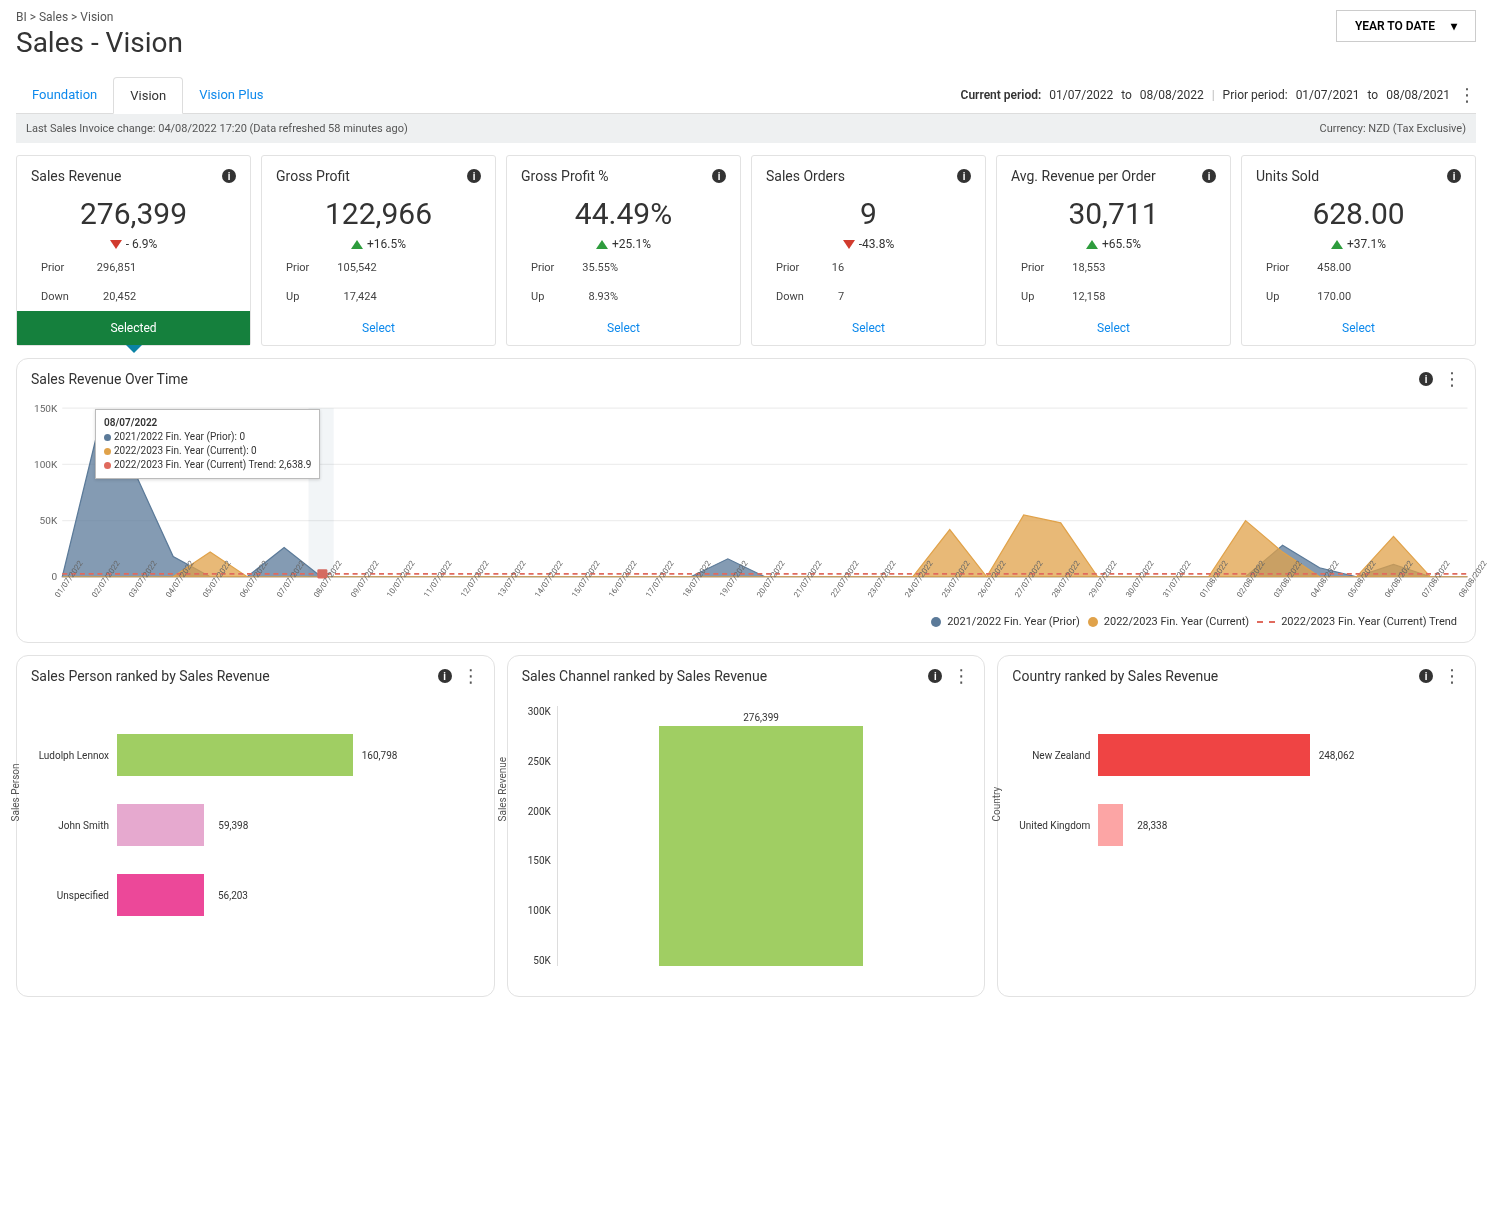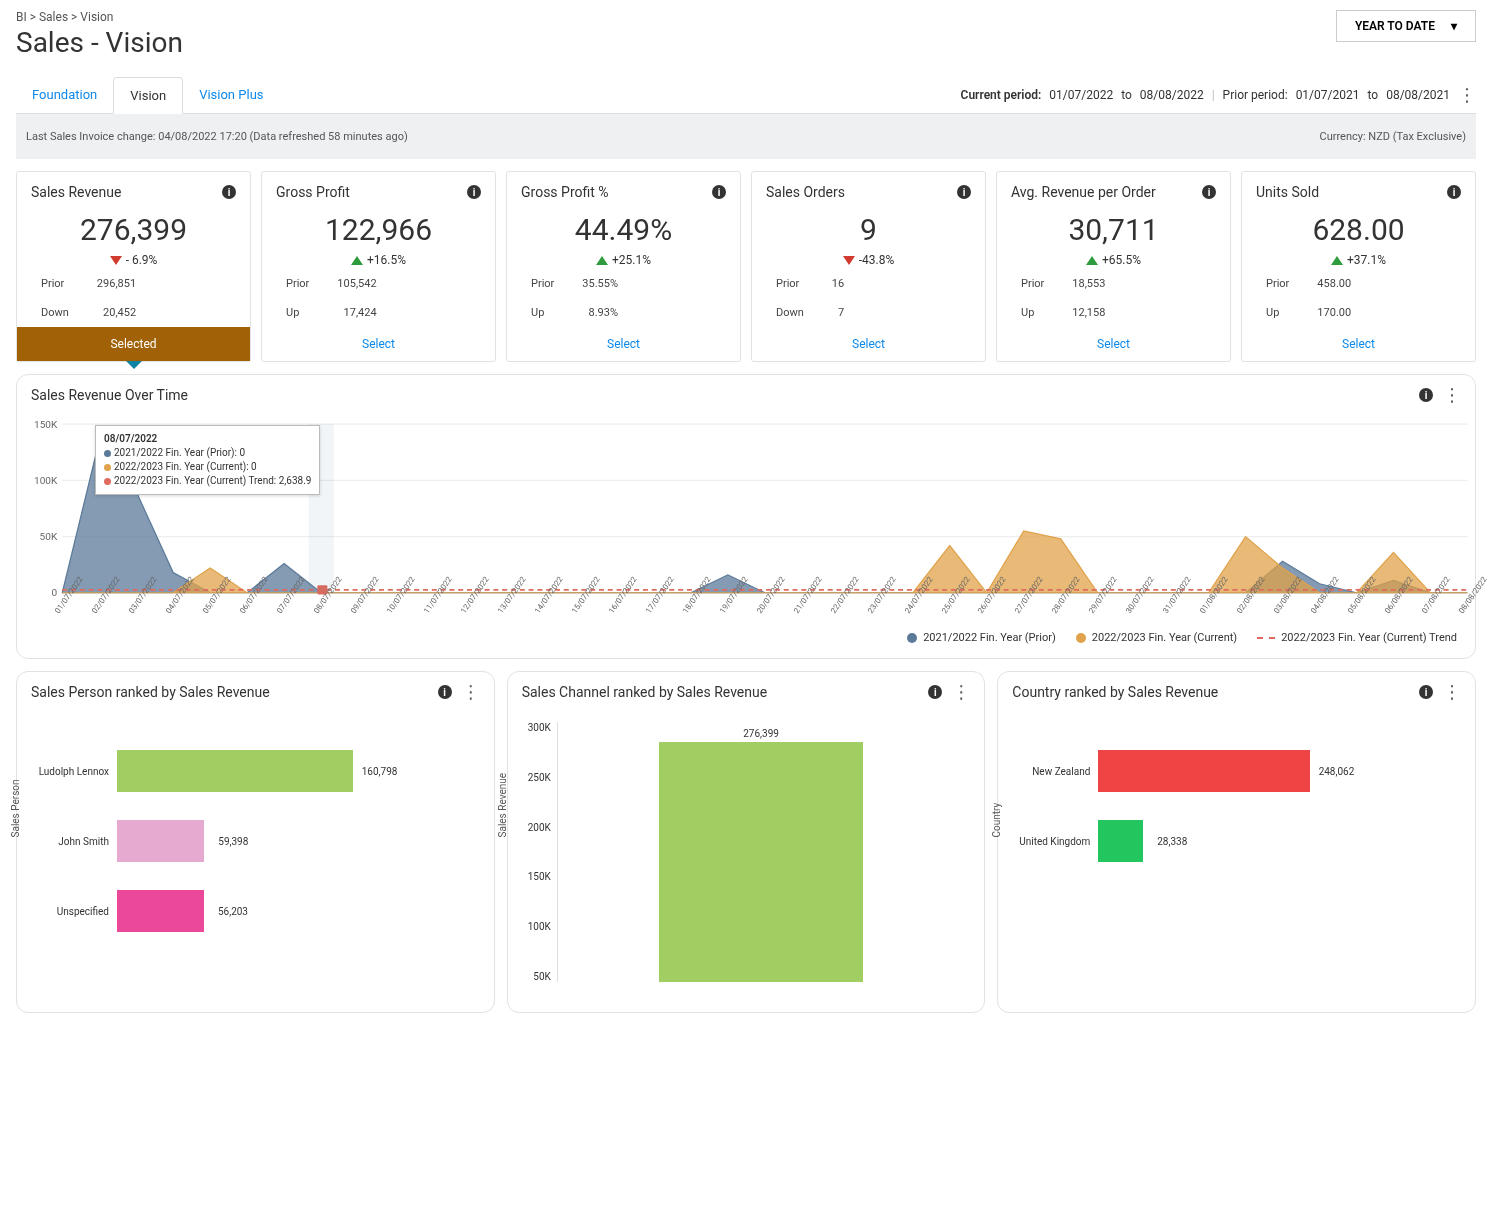--- a/index.html
+++ b/index.html
@@ -9,45 +9,45 @@
 .title{font-size:28px;font-weight:400;margin:2px 0 10px}
 .topbar{display:flex;justify-content:space-between;align-items:flex-start}
 .period-btn{border:1px solid #ccc;background:#fff;padding:8px 18px;font-size:12px;font-weight:600;display:flex;align-items:center;gap:16px;cursor:pointer}
 .tabs-row{display:flex;justify-content:space-between;align-items:center;border-bottom:1px solid #ddd;margin-top:8px}
 .tabs{display:flex}
 .tab{padding:10px 16px;font-size:13px;color:#0d89ec;cursor:pointer}
 .tab.active{color:#333;background:#fff;border:1px solid #ddd;border-bottom:1px solid #fff;margin-bottom:-1px;border-radius:4px 4px 0 0}
 .periods{font-size:12px;display:flex;gap:8px;align-items:center}
 .periods .lbl{font-weight:600}
 .periods .sep{color:#bbb}
-.infobar{display:flex;justify-content:space-between;background:#eef0f1;padding:16px 10px;font-size:11px;color:#555}
+.infobar{display:flex;justify-content:space-between;background:#eef0f1;padding:8px 10px;font-size:11px;color:#555}
 .kpis{display:grid;grid-template-columns:repeat(6,1fr);gap:10px;margin:12px 0}
 .card{border:1px solid #e2e2e2;border-radius:3px;background:#fff;position:relative;padding:12px 14px 0}
 .card h3{font-size:14px;font-weight:400;display:flex;justify-content:space-between;align-items:center}
 .info-ic{width:14px;height:14px;border-radius:50%;background:#333;color:#fff;display:inline-flex;align-items:center;justify-content:center;font-size:10px;font-weight:700}
 .kval{font-size:30px;font-weight:400;text-align:center;margin:12px 0 6px}
 .chg{display:flex;justify-content:center;align-items:center;gap:4px;font-size:12px;margin-bottom:10px}
 .tri{width:0;height:0;border-left:6px solid transparent;border-right:6px solid transparent}
 .tri.up{border-bottom:9px solid #2e9c3d}
 .tri.down{border-top:9px solid #d13b2e}
 .sub{display:flex;gap:28px;font-size:11px;color:#444;margin-bottom:8px;padding-left:10px}
 .sub .col{display:flex;flex-direction:column;gap:16px}
 .sel{margin:0 -14px;padding:10px;text-align:center;font-size:12px;cursor:pointer}
-.sel.active{background:#a16207;color:#fff}
+.sel.active{background:#15803d;color:#fff}
 .sel.inactive{color:#0d89ec}
 .card.selected::after{content:"";position:absolute;bottom:-8px;left:50%;margin-left:-8px;border-left:8px solid transparent;border-right:8px solid transparent;border-top:8px solid #0b83a5}
 .panel{border:1px solid #e2e2e2;border-radius:12px;margin-bottom:12px;background:#fff}
 .panel-h{display:flex;justify-content:space-between;align-items:center;padding:12px 14px;font-size:14px}
 .panel-h .tools{display:flex;gap:10px;align-items:center}
 .dots{font-size:18px;line-height:10px;color:#555;cursor:pointer}
 .chart-area{position:relative}
 .area-chart{width:100%;height:195px;display:block}
 .tooltip{position:absolute;top:10px;left:78px;background:#fff;border:1px solid #bbb;padding:6px 8px;font-size:10px;line-height:1.4;box-shadow:0 1px 3px rgba(0,0,0,.15)}
 .tooltip .sw{display:inline-block;width:7px;height:7px;border-radius:50%;margin-right:3px;vertical-align:middle}
-.legend-row{display:flex;justify-content:flex-end;gap:20px;padding:8px 18px 14px;font-size:11px;align-items:center}
+.legend-row{display:flex;justify-content:flex-end;gap:8px;padding:8px 18px 14px;font-size:11px;align-items:center}
 .lg{display:flex;align-items:center;gap:6px}
 .sw{width:10px;height:10px;border-radius:50%}
 .sw-line{width:18px;border-top:2px dashed #e06a5d;height:0}
 .grid3{display:grid;grid-template-columns:repeat(3,1fr);gap:12px}
 .hbar-chart{padding:10px 20px 0 10px;height:300px;position:relative}
 .hbar-row{display:flex;align-items:center;margin:28px 0;font-size:10px}
 .hbar-lbl{width:90px;text-align:right;padding-right:8px}
 .hbar-bar{height:42px;position:relative}
 .hbar-val{position:absolute;right:-44px;top:50%;transform:translateY(-50%);font-size:10px}
 .yaxis-title{position:absolute;left:-2px;top:50%;transform:rotate(-90deg) translateX(30px);transform-origin:left;font-size:10px;color:#555}
@@ -390,20 +390,20 @@
       <div class="hbar-chart" id="hbar3">
         <div class="yaxis-title">Country</div>
       <div class="hbar-row">
             <div class="hbar-lbl">New Zealand</div>
       <div class="hbar-bar" style="width:212px;background:#ef4444">
       <span class="hbar-val">248,062</span>
             </div>
           </div>
           <div class="hbar-row">
             <div class="hbar-lbl">United Kingdom</div>
-      <div class="hbar-bar" style="width:45px;background:#22c55e">
+      <div class="hbar-bar" style="width:25px;background:#fca5a5">
       <span class="hbar-val">28,338</span>
             </div>
           </div>
         </div>
     </div>
   </div>
 </div>
 
 </body></html>

